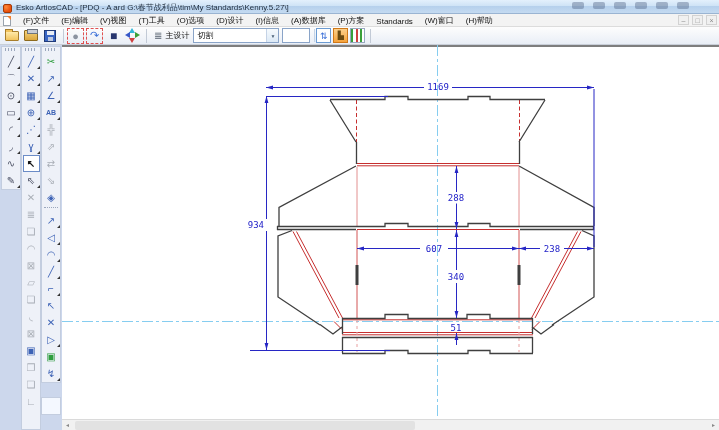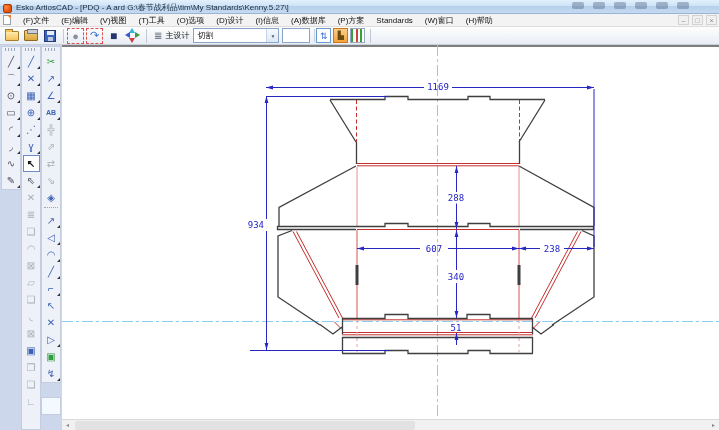--- a/index.html
+++ b/index.html
@@ -17,21 +17,21 @@
     background:linear-gradient(#e3f0fc 0%, #cfe3f6 45%, #b5d0ec 46%, #c4daf1 100%);
     border-bottom:1px solid #9ab4d2; display:flex; align-items:flex-end; padding:0 3px;}
   .logo{width:9px;height:9px;border-radius:2px;background:radial-gradient(circle at 30% 30%, #ff8a3c, #e84e0a 70%);
     border:1px solid #a33a06; margin-right:4px; flex:none;}
   .title-text{font-size:8px; color:#1c2a3a; white-space:nowrap; letter-spacing:0;}
   .smudges{position:absolute; right:30px; top:2px; height:8px; display:flex; gap:9px; opacity:.38; filter:blur(.4px);}
   .smudges i{display:block; width:12px; height:7px; border-radius:2px; background:#45577a;}
 
   
   .menubar{position:absolute;left:0;top:14px;width:719px;height:13px;background:#f3f3f3;
-    border-bottom:1px solid #dcdcdc; display:flex; align-items:center; padding-left:3px;}
+    border-bottom:1px solid #dcdcdc; display:flex; align-items:flex-end; padding-left:3px;}
   .doc-icon{width:8px;height:10px;background:#fff;border:1px solid #9aa3ad;margin-right:6px;position:relative;flex:none;}
   .doc-icon::after{content:"";position:absolute;right:-1px;top:-1px;border:2px solid #f08030;border-left-color:transparent;border-bottom-color:transparent;}
   .menu-item{font-size:8px;color:#111;padding:0 6px;white-space:nowrap;}
   .mdi{position:absolute;right:2px;top:1px;display:flex;gap:3px;opacity:.55;}
   .mdi span{font-size:7px;color:#333;border:1px solid #b8b8b8;background:#eee;width:11px;height:10px;
     text-align:center;line-height:9px;}
 
   
   .toolbar{position:absolute;left:0;top:27px;width:719px;height:18px;
     background:linear-gradient(#fdfdfd,#e9eef6); border-bottom:1px solid #c9cfd9;

